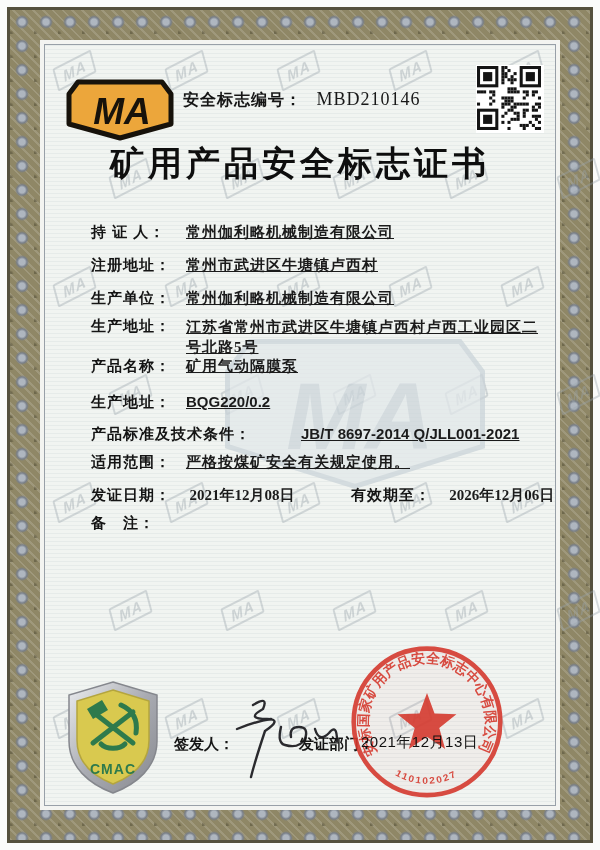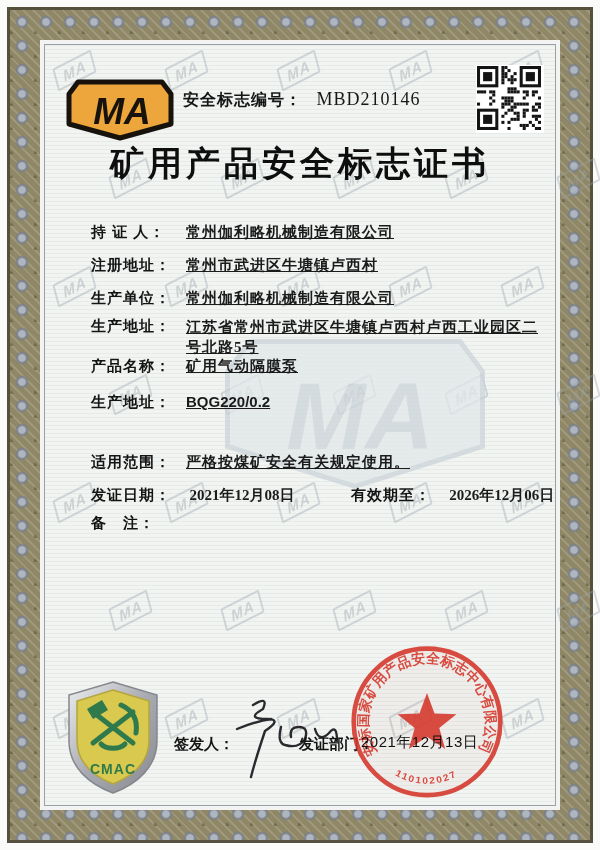--- a/index.html
+++ b/index.html
@@ -243,20 +243,24 @@
         <span class="val">江苏省常州市武进区牛塘镇卢西村卢西工业园区二号北路5号</span>
       </div>
       <div class="row" style="top:312px">
         <span class="lbl">产品名称：</span>
         <span class="val">矿用气动隔膜泵</span>
       </div>
       <div class="row" style="top:348px">
         <span class="lbl">生产地址：</span>
         <span class="val val-latin">BQG220/0.2</span>
       </div>
+      <div class="row std" style="top:380px">
+        <span class="lbl">产品标准及技术条件：</span>
+        <span class="val val-latin">JB/T 8697-2014  Q/JLL001-2021</span>
+      </div>
       <div class="row" style="top:408px">
         <span class="lbl">适用范围：</span>
         <span class="val">严格按煤矿安全有关规定使用。</span>
       </div>
 
       <div class="dates">
         <span class="lbl">发证日期：</span>
         <span class="dval">2021年12月08日</span>
         <span class="lbl seg2">有效期至：</span>
         <span class="dval">2026年12月06日</span>

